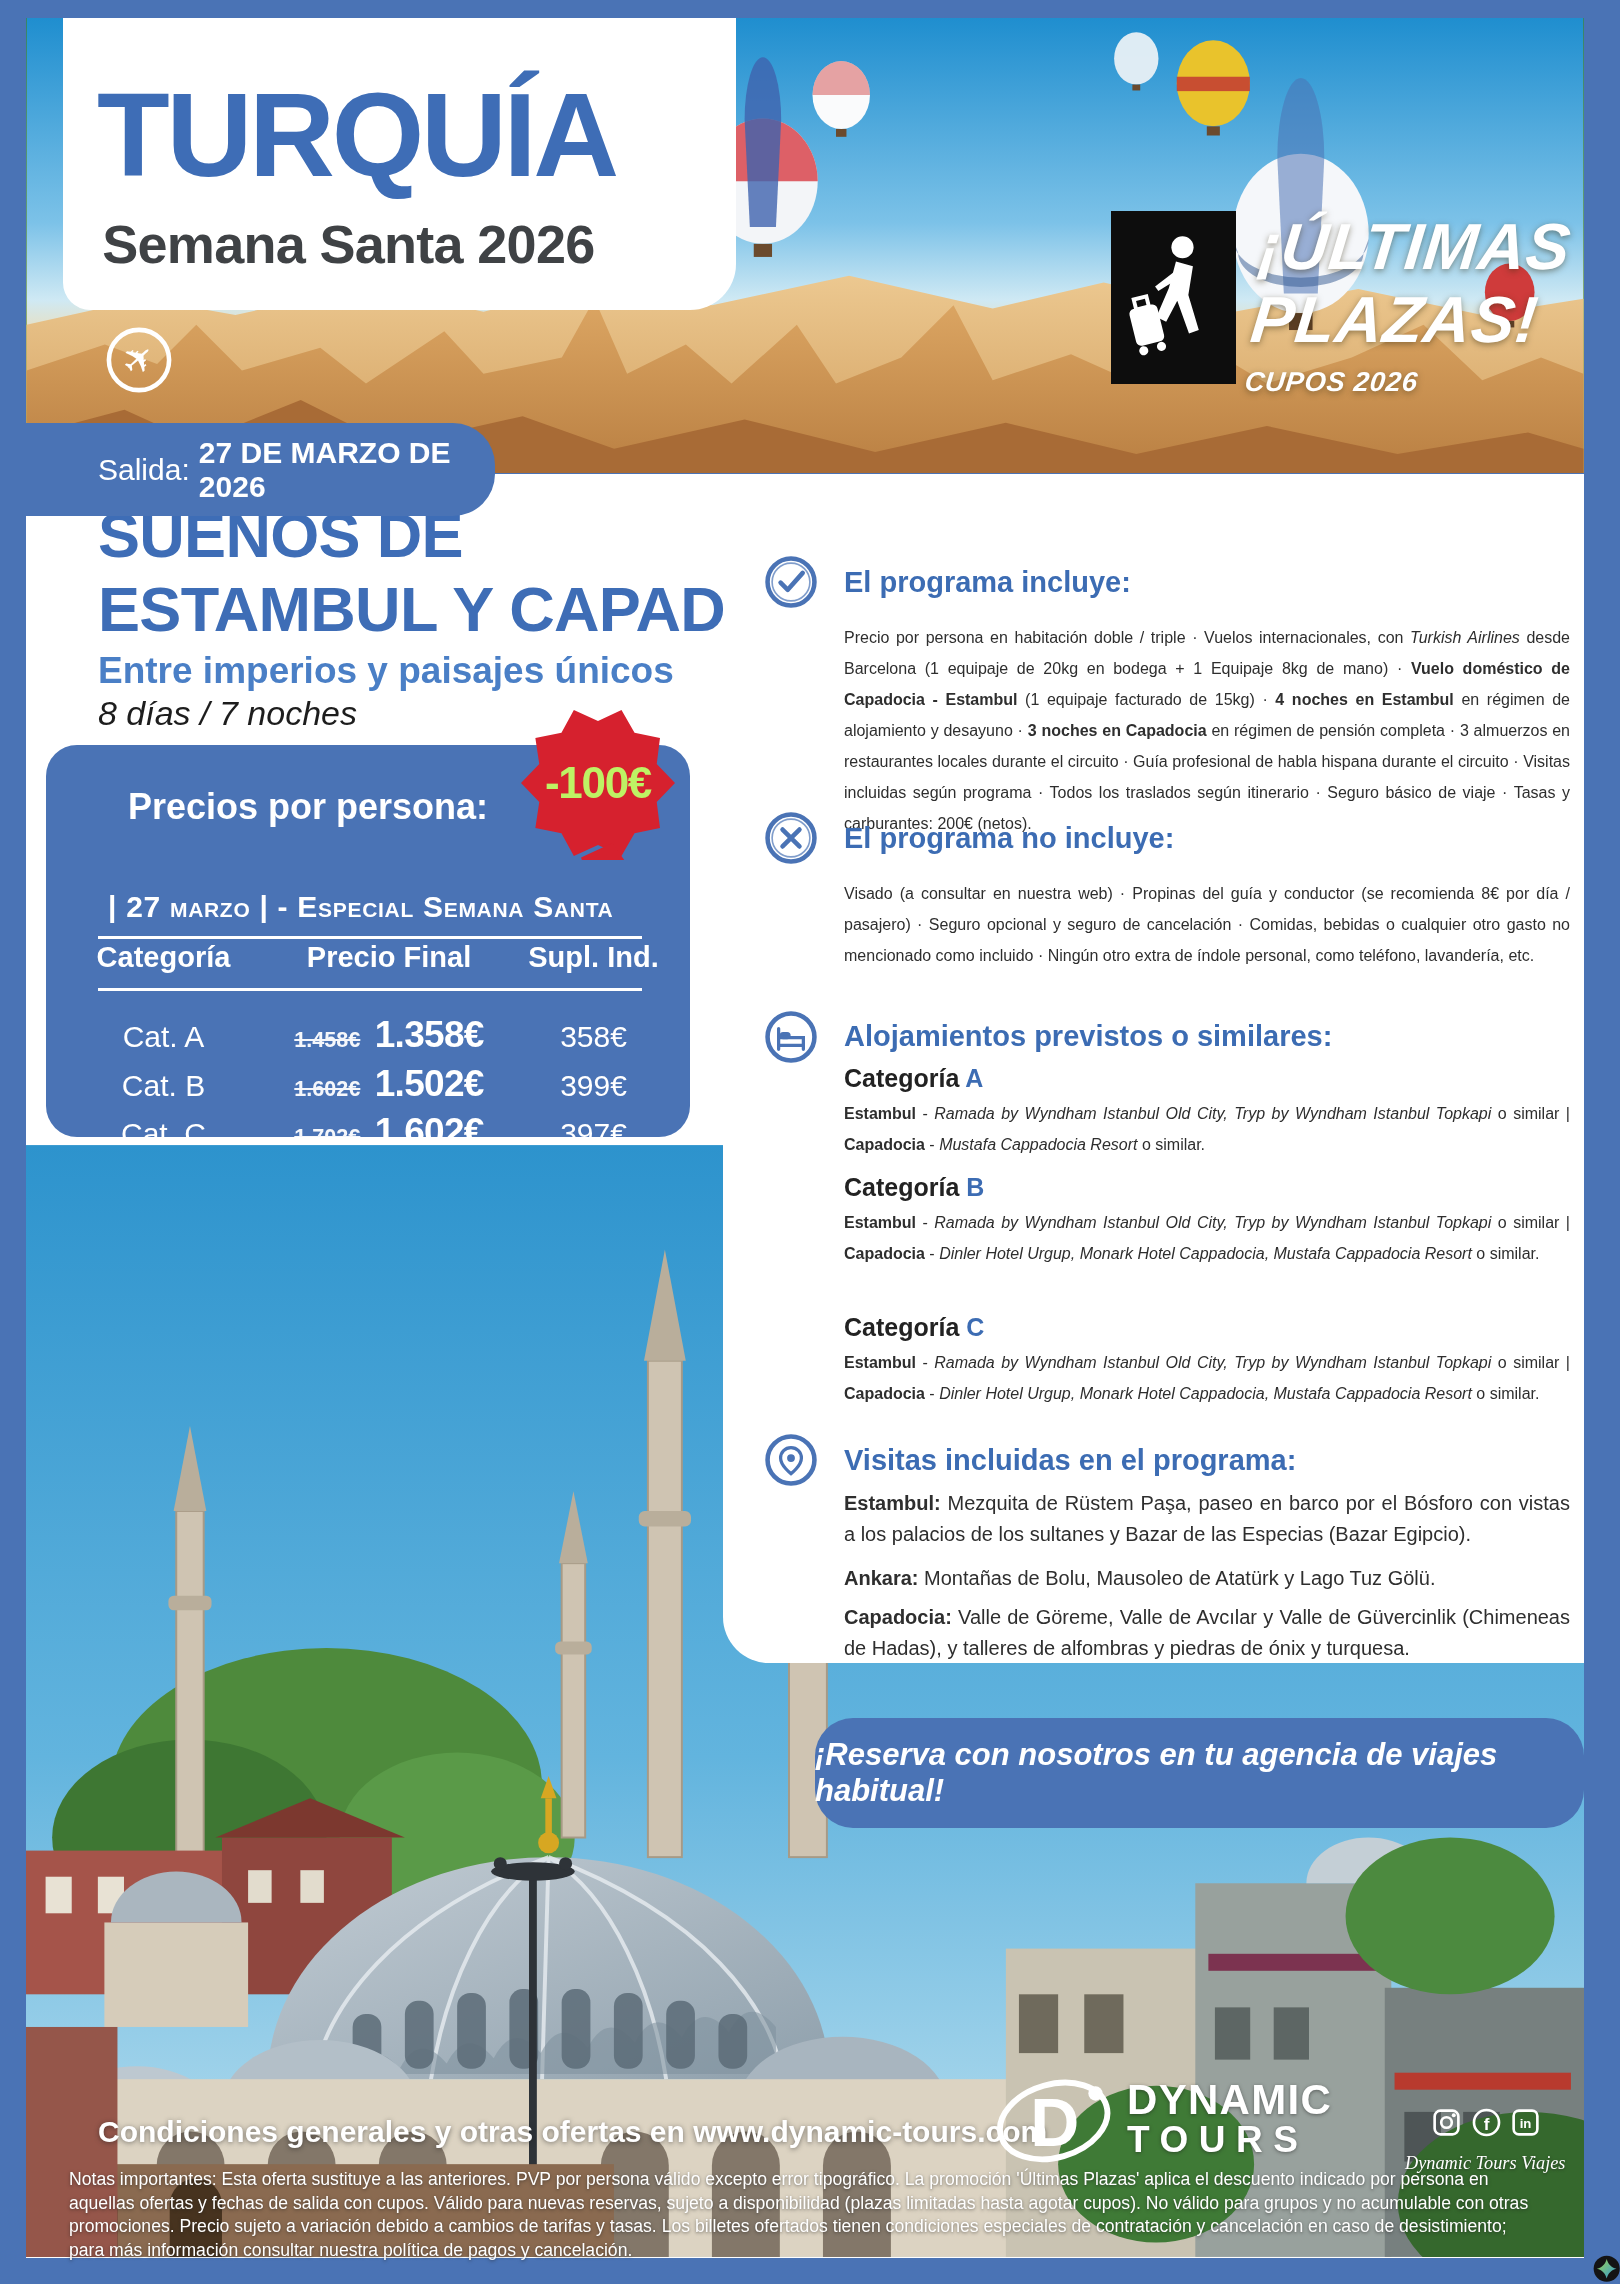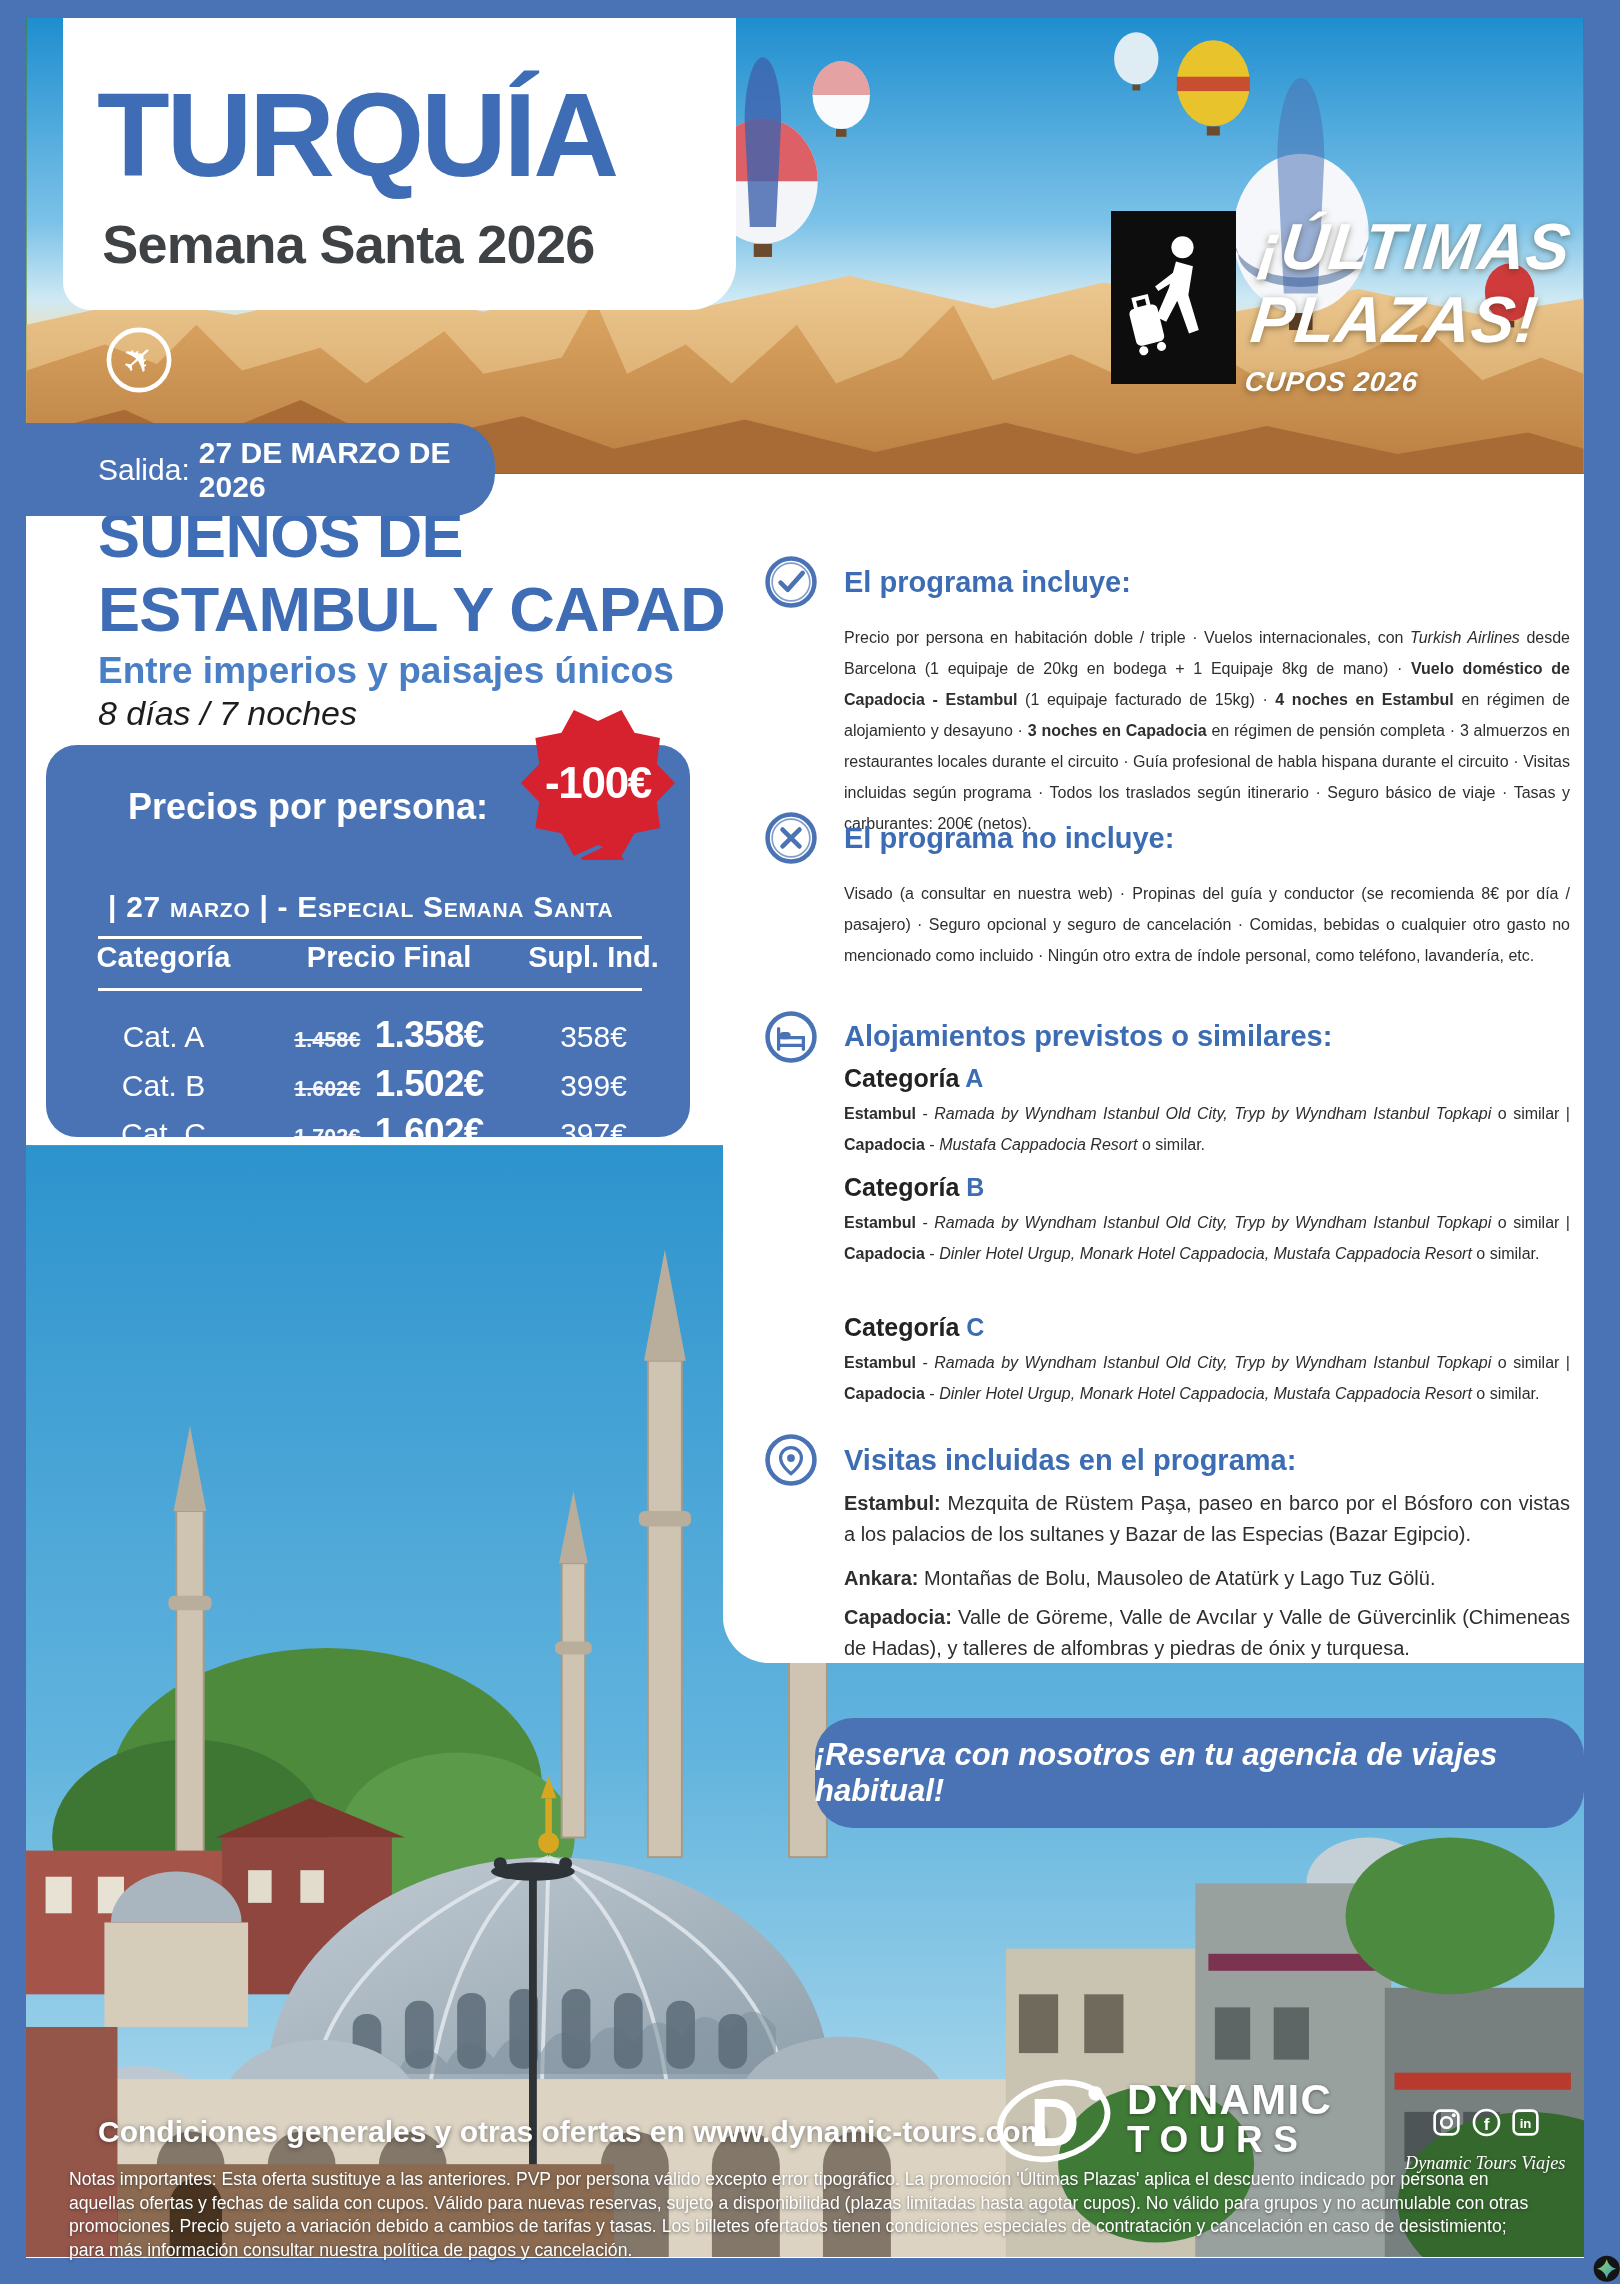--- a/index.html
+++ b/index.html
@@ -58,21 +58,21 @@
   .pp-rule{position:absolute;left:52px;width:544px;height:2.6px;background:#fff;}
   .pp-headers{position:absolute;left:0;top:196px;width:644px;display:flex;font-size:29px;font-weight:bold;}
   .pp-row{position:absolute;left:0;width:644px;display:flex;align-items:baseline;font-size:30px;}
   .pp-col-cat{width:235px;text-align:center;}
   .pp-col-price{width:216px;text-align:center;}
   .pp-col-supl{width:193px;text-align:center;}
   .pp-old{font-size:21.6px;font-weight:bold;text-decoration:line-through;margin-right:14.4px;opacity:.95;}
   .pp-new{font-size:37px;font-weight:bold;letter-spacing:-0.7px;}
   .badge{position:absolute;left:475px;top:-39px;width:154px;height:154px;z-index:4;}
   .badge-label{position:absolute;left:0;top:0;width:154px;height:154px;display:flex;align-items:center;justify-content:center;
-    font-size:44px;font-weight:900;color:#ffffff;letter-spacing:-1.3px;}
+    font-size:44px;font-weight:900;color:#bef264;letter-spacing:-1.3px;}
 
   
   .mosque{left:26px;top:1145px;width:1558px;height:1112px;overflow:hidden;z-index:1;}
 
   
   .right-panel{left:723px;top:474px;width:861px;height:1189px;background:#fff;border-radius:0 0 0 46px;z-index:2;}
   .section-icon{width:56px;height:56px;z-index:3;}
   .sec-heading{font-size:29px;font-weight:bold;color:#3c6cb3;z-index:3;}
   .body-text{width:726px;font-size:16px;line-height:31px;color:var(--body);text-align:justify;z-index:3;}
   .cat-label{font-size:25px;font-weight:bold;color:#222;z-index:3;}

